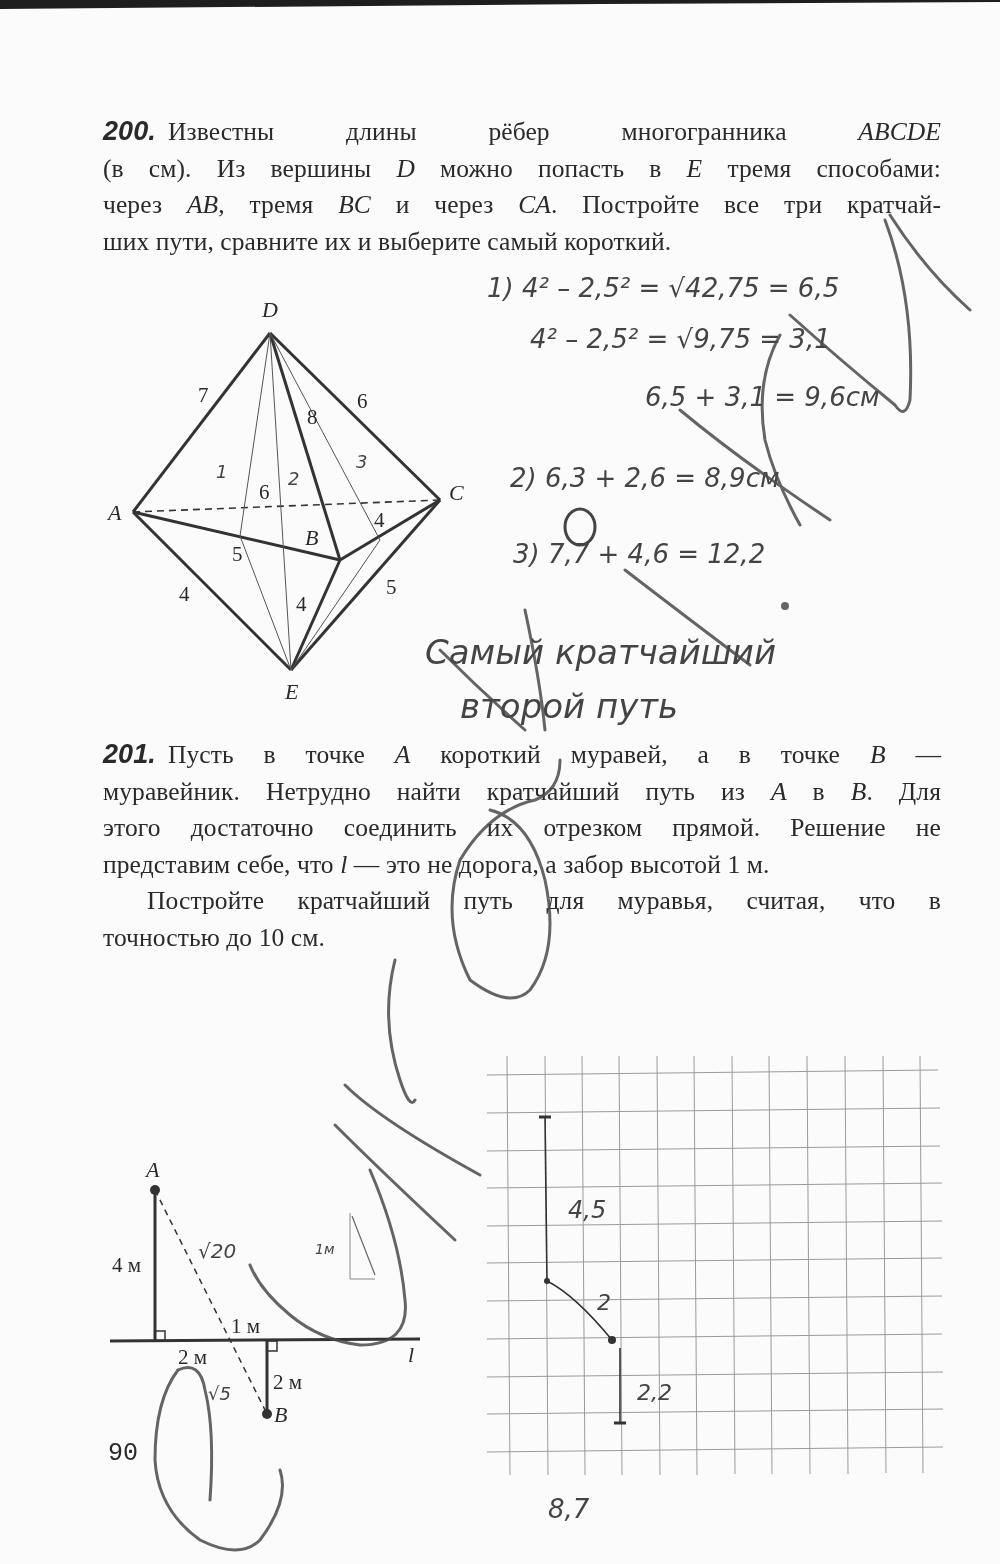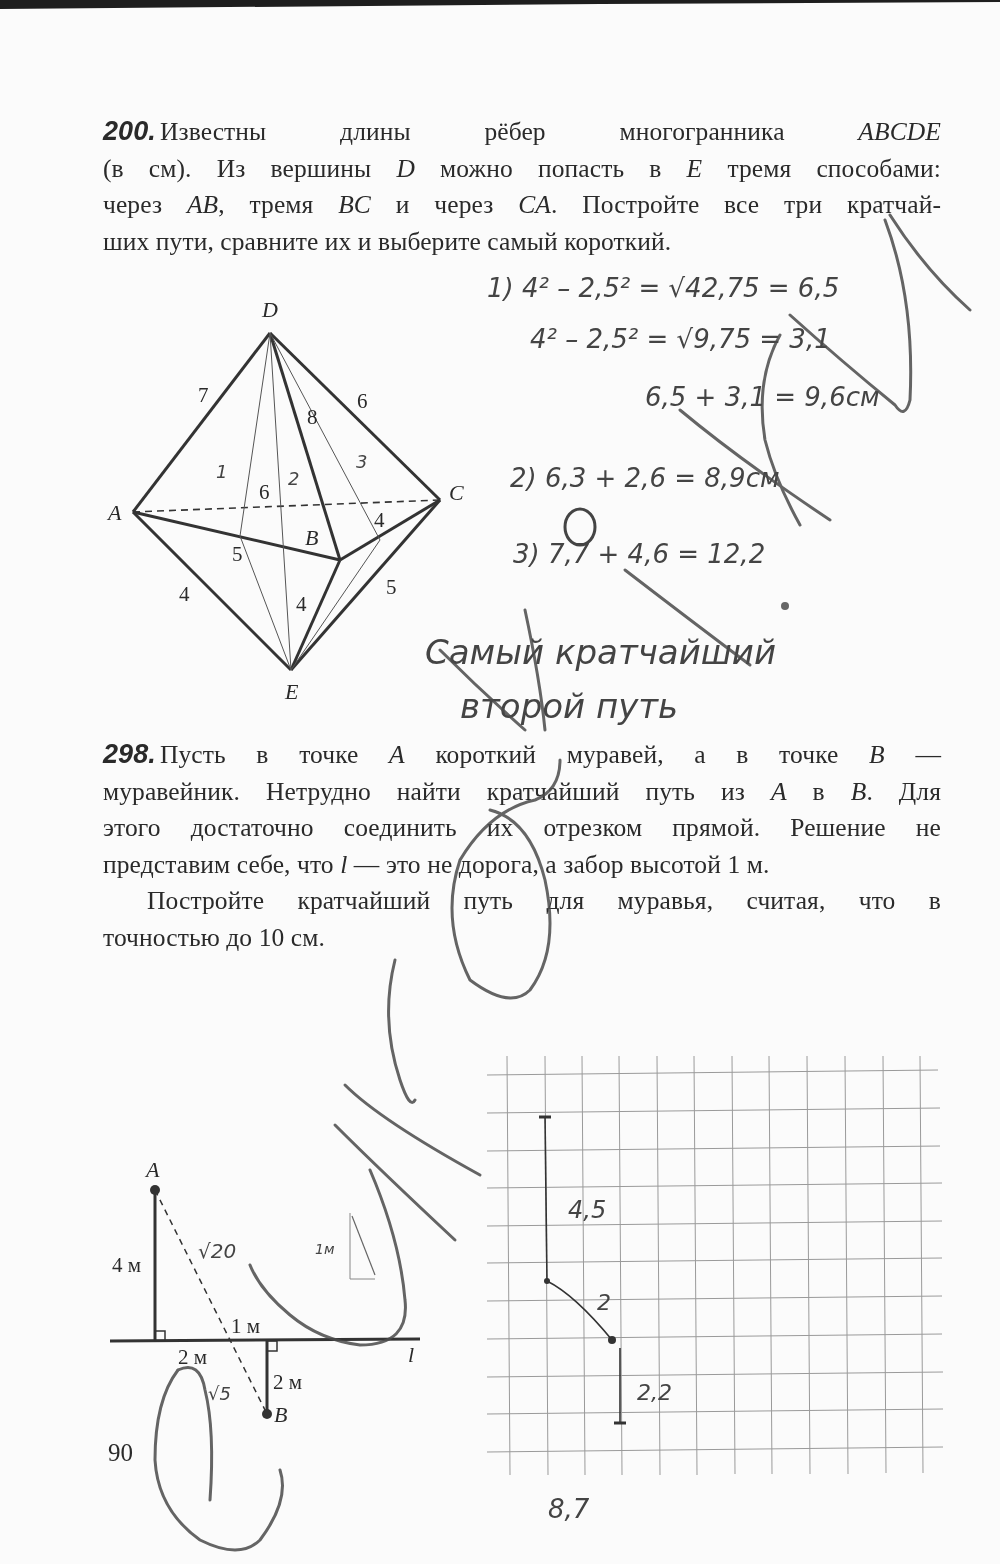--- a/index.html
+++ b/index.html
@@ -9,50 +9,50 @@
     font-family: "Liberation Serif", "DejaVu Serif", serif;
   }
   .scan-edge { position: absolute; left: 0; top: 0; width: 1000px; height: 10px; }
   .problem-text {
     position: absolute; left: 103px; width: 838px;
     font-size: 25.5px; line-height: 36.5px; text-align: justify;
     letter-spacing: 0.1px;
   }
   .problem-text .num {
     font-family: "Liberation Sans", "DejaVu Sans", sans-serif;
-    font-weight: bold; font-style: italic; font-size: 27px; margin-right: 4px;
+    font-weight: bold; font-style: italic; font-size: 27px; margin-right: 12px;
   }
   .problem-text i { font-style: italic; }
   .line { display: block; text-align: justify; text-align-last: justify; }
   .line.last { text-align-last: left; }
   .indent { text-indent: 44px; font-family: Liberation Serif, serif; }
   .svg-layer { position: absolute; left: 0; top: 0; }
   .page-number {
-    position: absolute; left: 108px; top: 1439px; font-size: 25px;
+    position: absolute; left: 108px; top: 1439px; font-size: 25px; font-family: Liberation Mono, monospace;
   }
   .hw { font-family: "DejaVu Sans", sans-serif; font-style: italic; fill: #444; }
   .lbl { font-family: "Liberation Serif", serif; font-style: italic; fill: #2a2a2a; font-size: 22px; }
   .num-lbl { font-family: "Liberation Serif", serif; fill: #2a2a2a; font-size: 21px; }
 </style>
 </head>
 <body>
 
 <svg class="scan-edge" width="1000" height="10">
   <polygon points="0,0 1000,0 1000,2 600,4 0,9" fill="#1e1e1e"></polygon>
 </svg>
 
 <div class="problem-text" style="top:113px;">
   <span class="line"><span class="num">200.</span><span>Известны длины рёбер многогранника </span><i>ABCDE</i></span>
   <span class="line"><span>(в см). Из вершины </span><i>D</i><span> можно попасть в </span><i>E</i><span> тремя способами:</span></span>
   <span class="line"><span>через </span><i>AB</i><span>, тремя </span><i>BC</i><span> и через </span><i>CA</i><span>. Постройте все три кратчай-</span></span>
   <span class="line last"><span>ших пути, сравните их и выберите самый короткий.</span></span>
 </div>
 
 <div class="problem-text" style="top:736px;">
-  <span class="line"><span class="num">298.</span><span>Пусть в точке </span><i>A</i><span> короткий муравей, а в точке </span><i>B</i><span> —</span></span>
+  <span class="line"><span class="num">201.</span><span>Пусть в точке </span><i>A</i><span> короткий муравей, а в точке </span><i>B</i><span> —</span></span>
   <span class="line"><span>муравейник. Нетрудно найти кратчайший путь из </span><i>A</i><span> в </span><i>B</i><span>. Для</span></span>
   <span class="line"><span>этого достаточно соединить их отрезком прямой. Решение не</span></span>
   <span class="line last"><span>представим себе, что </span><i>l</i><span> — это не дорога, а забор высотой 1 м.</span></span>
   <span class="line indent"><span>Постройте кратчайший путь для муравья, считая, что в</span></span>
   <span class="line last"><span>точностью до 10 см.</span></span>
 </div>
 
 <svg class="svg-layer" width="1000" height="1564">
 
   <g>

